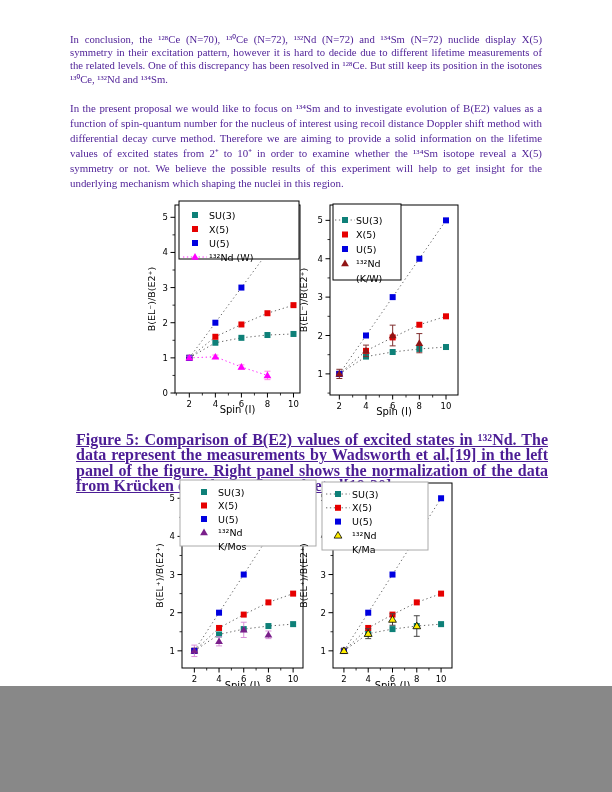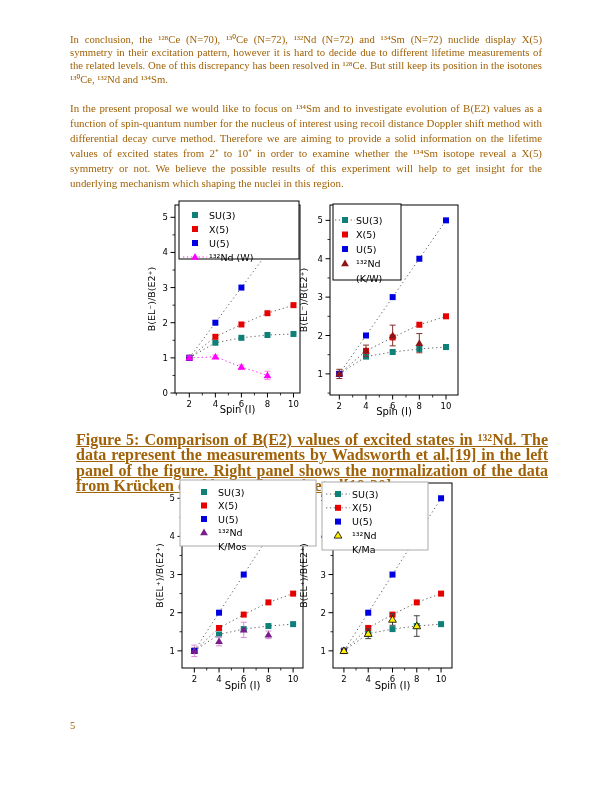--- a/index.html
+++ b/index.html
@@ -1,21 +1,21 @@
 <!DOCTYPE html>
 <html><head>
 <meta charset="utf-8">
 <style>
   html,body{margin:0;padding:0;background:#888;}
   .page{
     position:relative;
-    width:612px;height:792px;
+    width:612px;height:686px;
     background:#ffffff;
     font-family:"Liberation Serif", serif;
-    color:#a16207;
+    color:#4c1d95;
     overflow:hidden;
   }
   .body-text{
     position:absolute;left:70px;width:472px;
     margin:0;
     font-size:10.7px;line-height:13.2px;
     text-align:justify;
   }
   .bold{font-weight:normal;}
   #para1{top:33px;}

